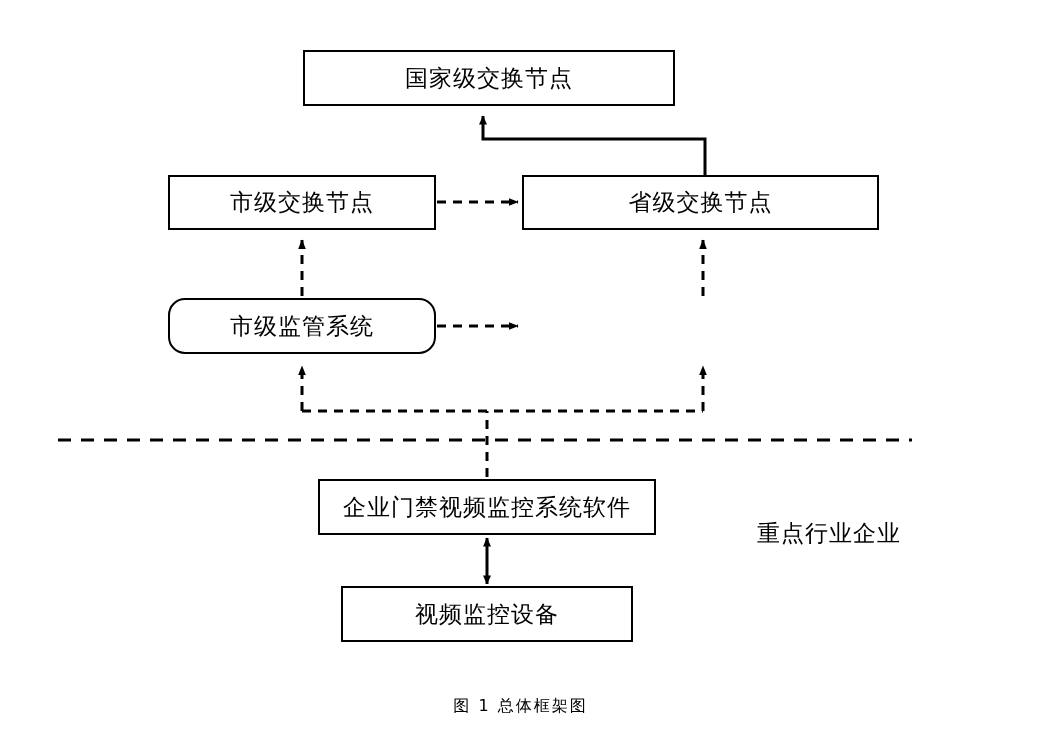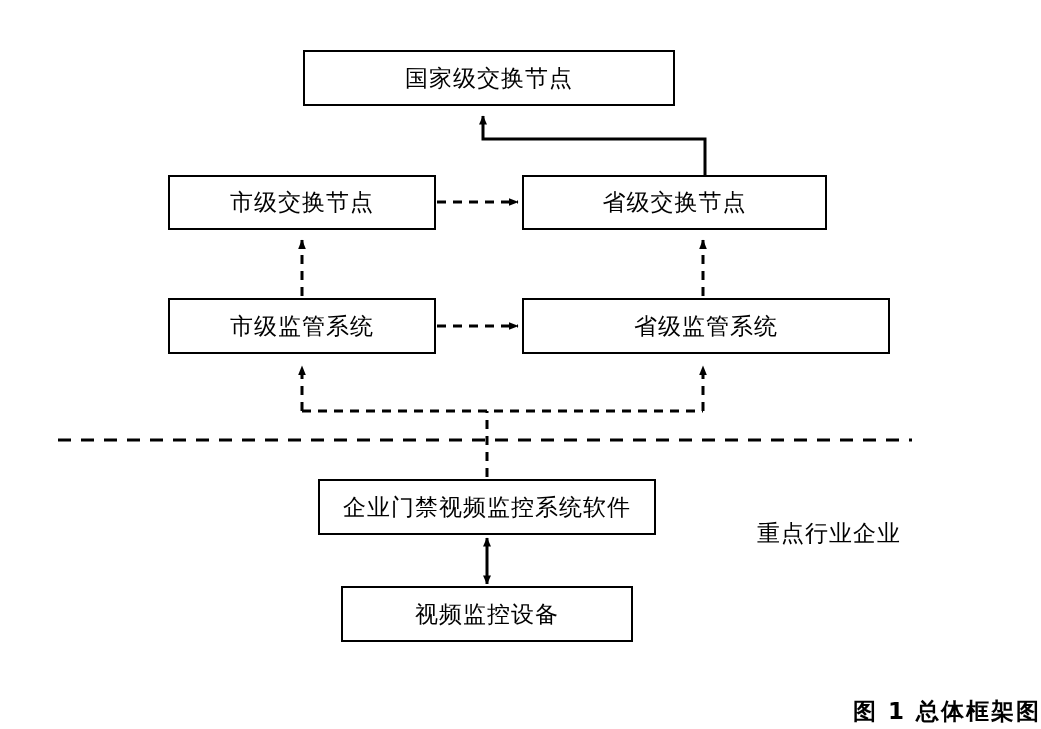--- a/index.html
+++ b/index.html
@@ -43,23 +43,23 @@
     letter-spacing: 1px;
     line-height: 1.55;
     white-space: nowrap;
     text-align: center;
     font-family: "DejaVu Serif", "Liberation Serif", serif;
   }
   .caption {
     position: absolute;
     width: 100%;
     left: 0;
-    text-align: right;
-    font-size: 23px;
-    font-weight: bold;
+    text-align: center;
+    font-size: 16px;
+    font-weight: normal;
     letter-spacing: 2px;
     font-family: "DejaVu Sans", "Liberation Sans", sans-serif;
   }
   svg.edges {
     position: absolute;
     left: 0;
     top: 0;
     width: 1041px;
     height: 729px;
     pointer-events: none;
@@ -120,31 +120,28 @@
   </svg>
 
   <div class="node" style="left:303px; top:26px; width:372px; height:56px;">
     <span>国家级交换节点</span>
   </div>
 
   <div class="node" style="left:168px; top:151px; width:268px; height:55px;">
     <span>市级交换节点</span>
   </div>
 
-  <div class="node" style="left:522px; top:151px; width:305px; height:55px;">
+  <div class="node" style="left:522px; top:151px; width:357px; height:55px;">
     <span>省级交换节点</span>
   </div>
 
-  <div class="node" style="left:168px; top:274px; width:268px; height:56px;">
+  <div class="node" style="left:168px; top:274px; width:268px; height:56px;border-radius:17px;">
     <span>市级监管系统</span>
   </div>
 
-  <div class="node" style="left:522px; top:274px; width:368px; height:56px;">
-    <span>省级监管系统</span>
-  </div>
 
   <div class="node" style="left:318px; top:455px; width:338px; height:56px;text-align:right;">
     <span>企业门禁视频监控系统软件</span>
   </div>
 
   <div class="node" style="left:341px; top:562px; width:292px; height:56px;text-align:center;">
     <span>视频监控设备</span>
   </div>
 
   <div class="free-label" style="left:745px; top:55px;">

